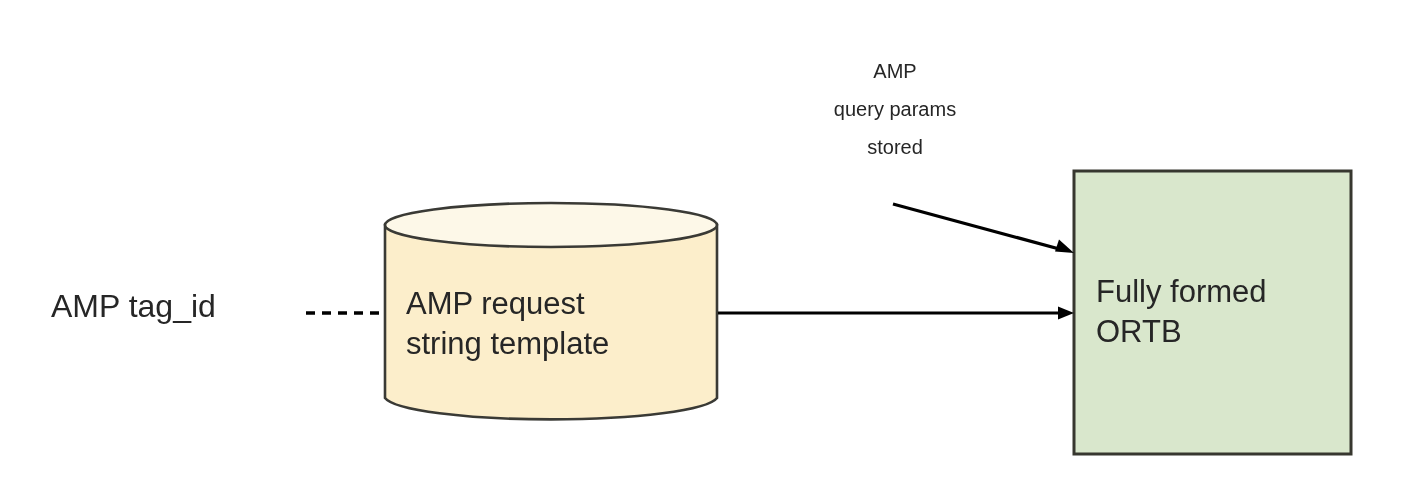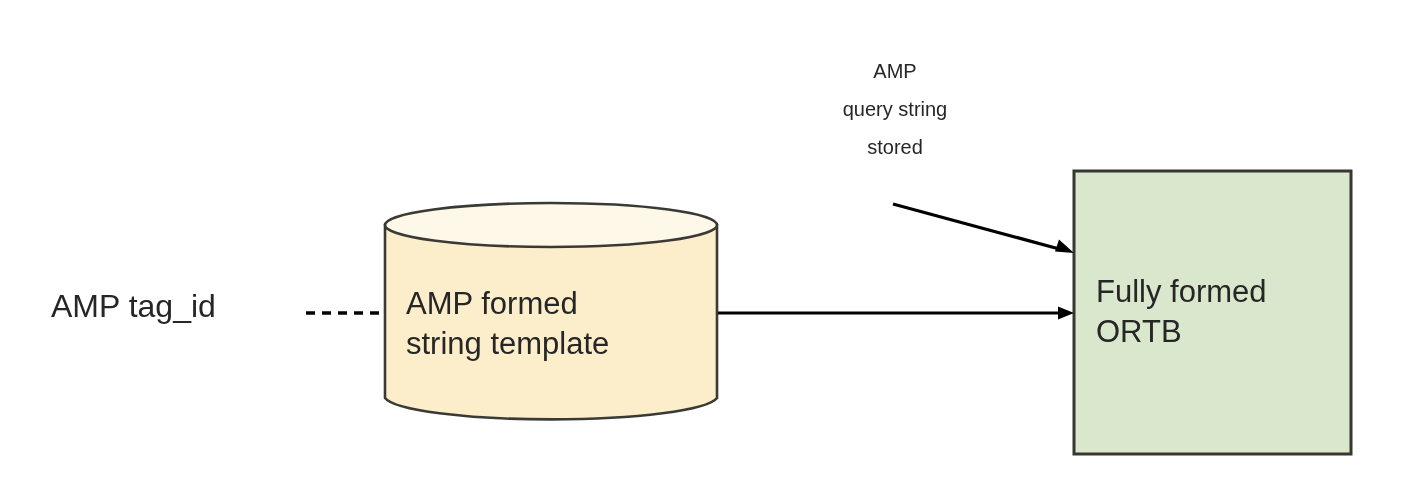--- a/index.html
+++ b/index.html
@@ -87,19 +87,19 @@
 
     <g>
       <line x1="893" y1="204" x2="1063" y2="250" stroke="#000000" stroke-width="3.2"></line>
       <path d="M 1074,253 L 1055,251.5 L 1059,239.5 Z" fill="#000000"></path>
     </g>
 
   </svg>
 
   <div class="node-text" id="label-tag-id">AMP tag_id</div>
 
-  <div class="node-text" id="label-cylinder"><span>AMP formed</span><br><span>string template</span></div>
+  <div class="node-text" id="label-cylinder"><span>AMP request</span><br><span>string template</span></div>
 
-  <div class="node-text" id="label-query-params"><span>AMP</span><br><span>query string</span><br><span>stored</span></div>
+  <div class="node-text" id="label-query-params"><span>AMP</span><br><span>query params</span><br><span>stored</span></div>
 
   <div class="node-text" id="label-ortb"><span>Fully formed</span><br><span>ORTB</span></div>
 
 </div>
 
 </body></html>

